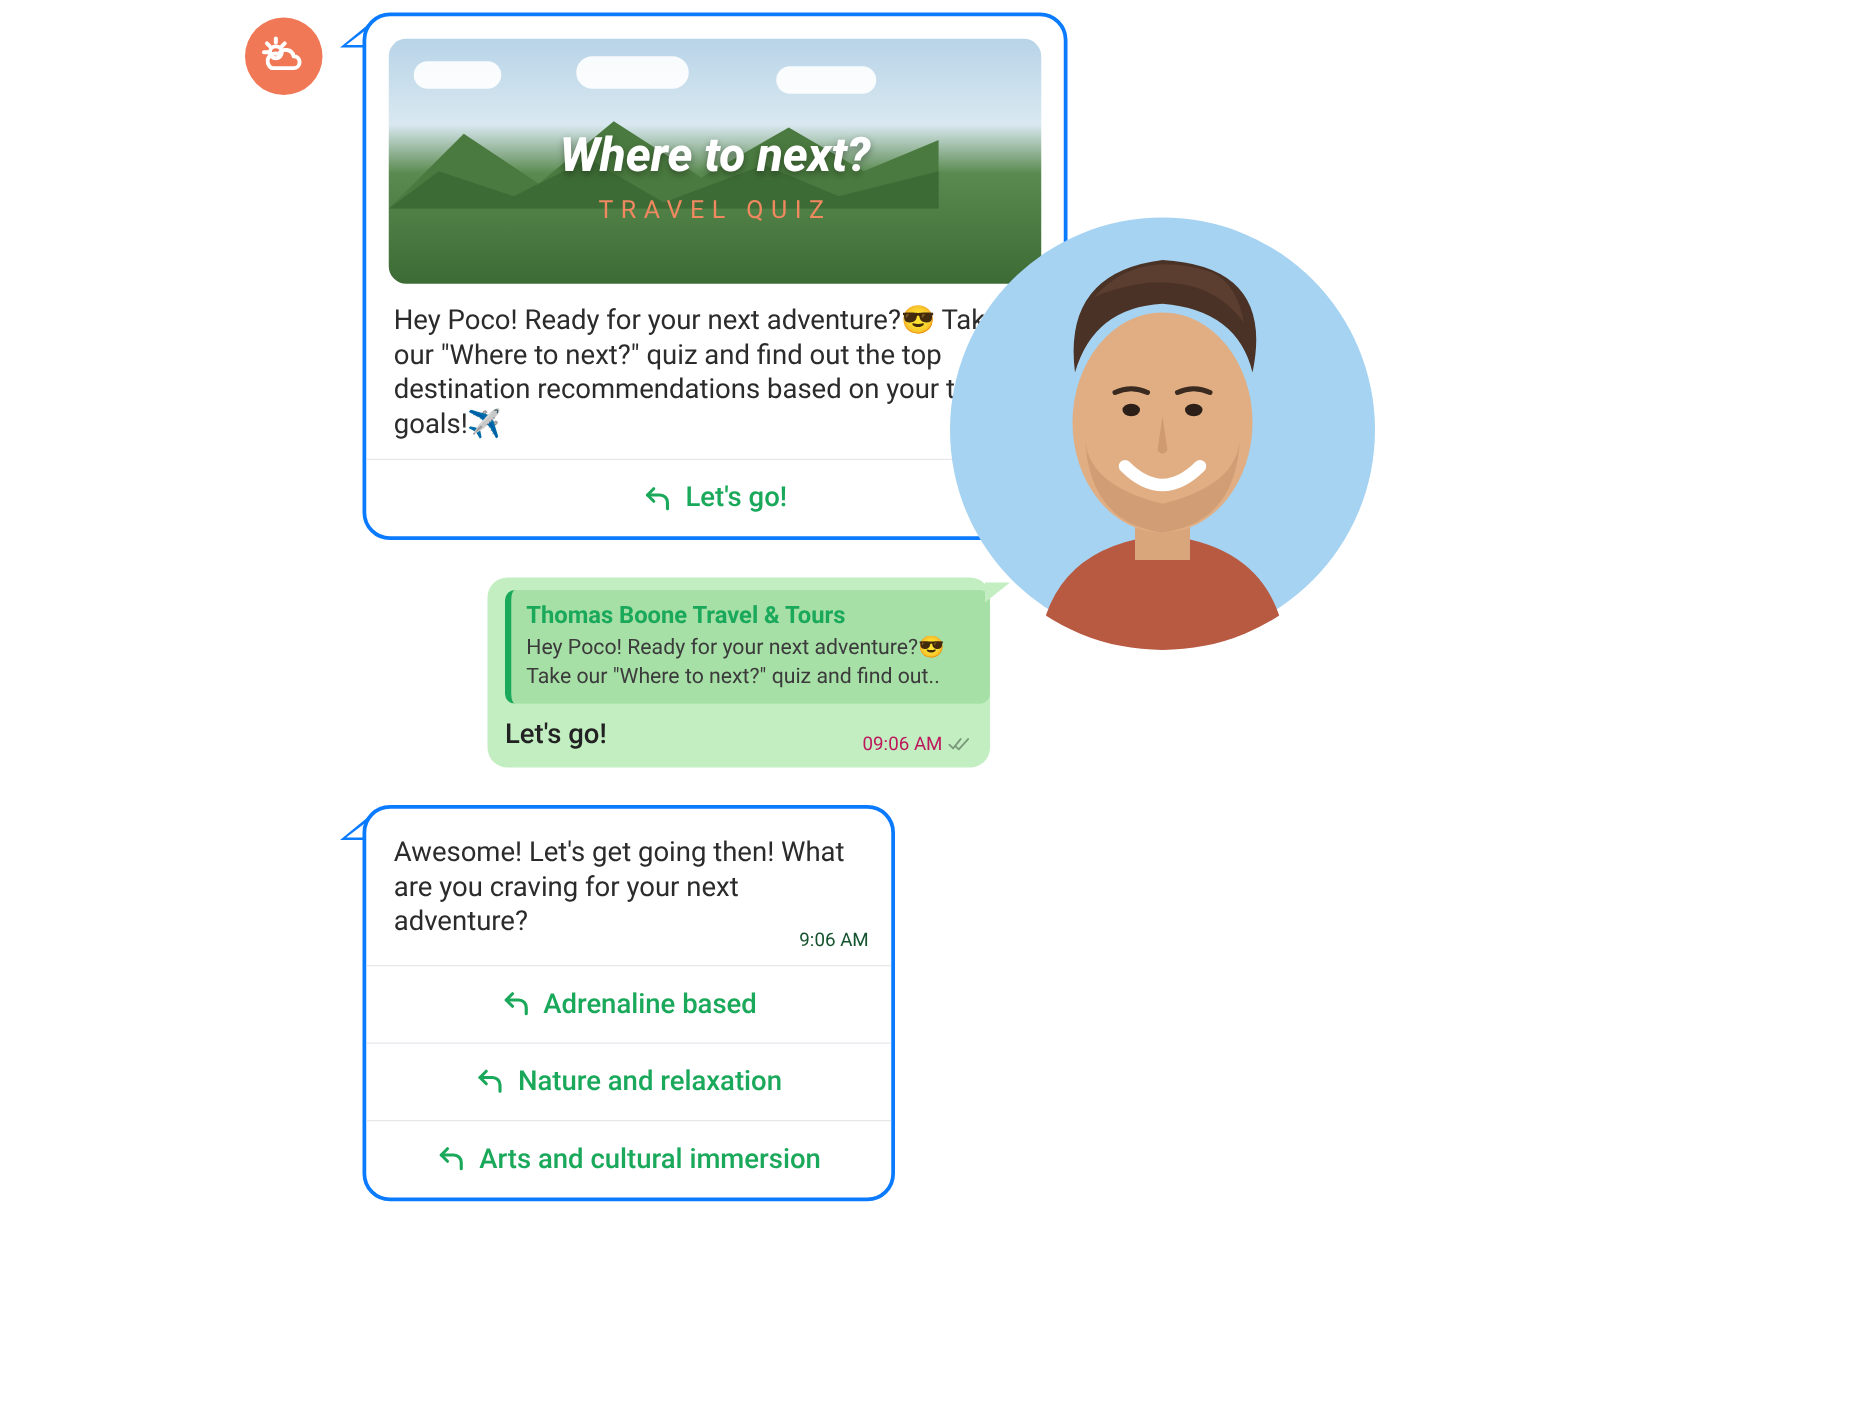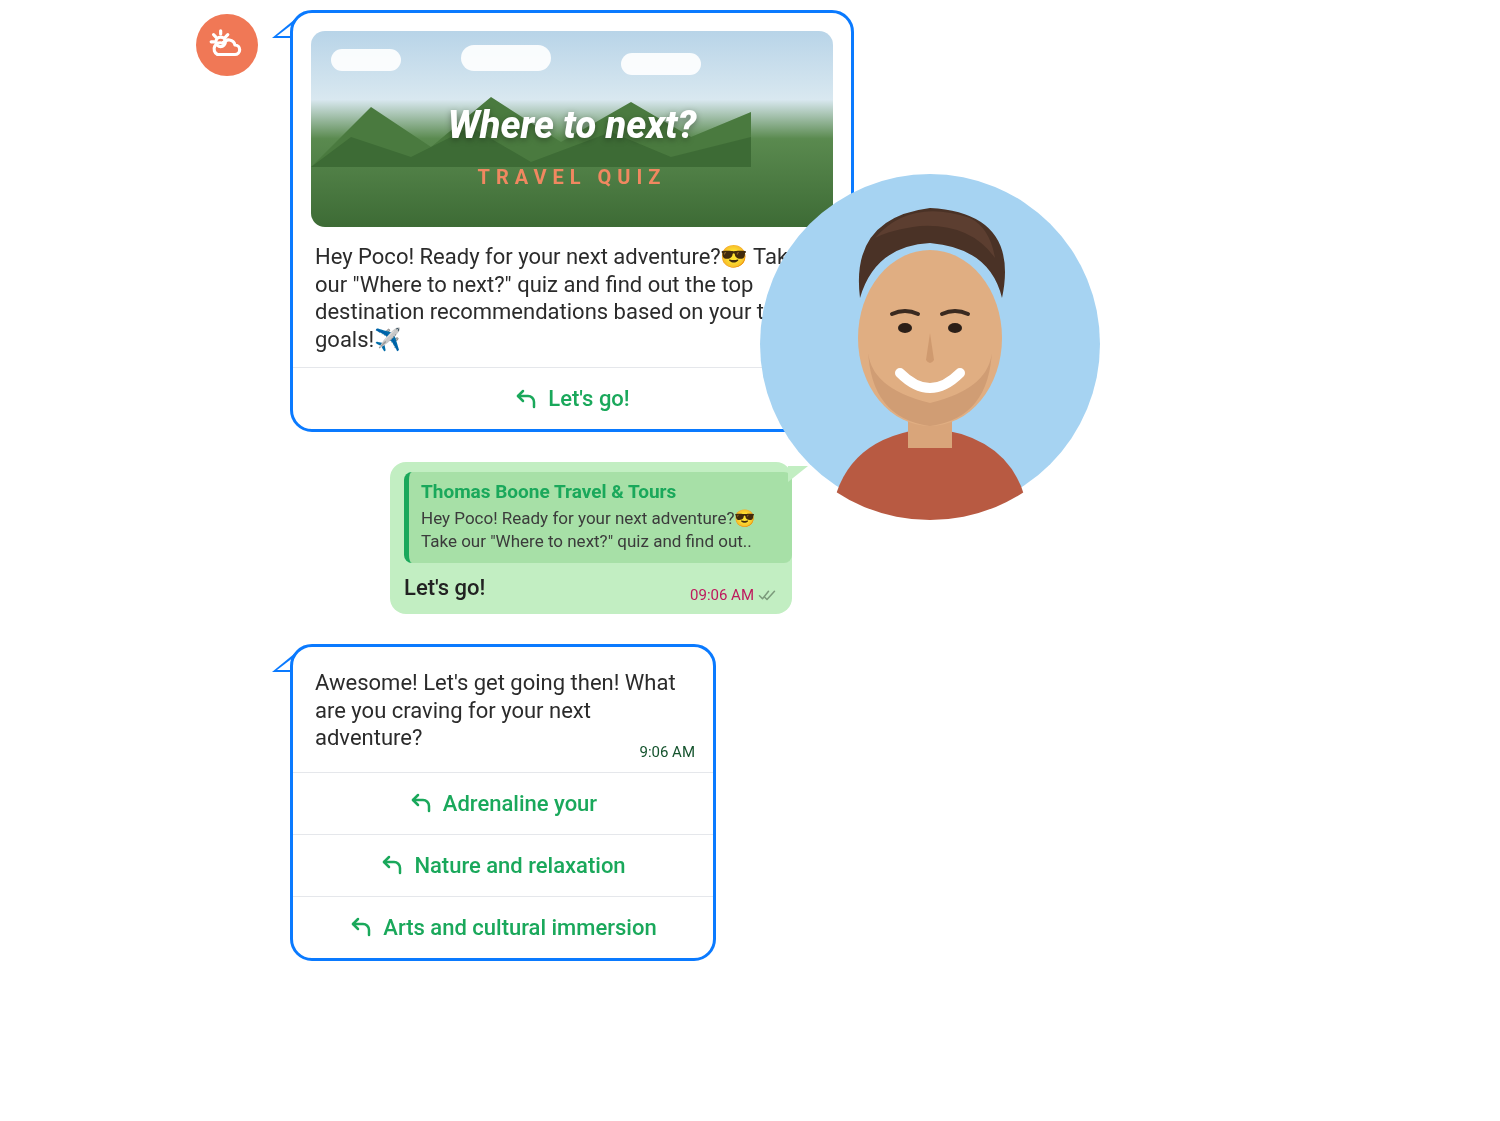--- a/index.html
+++ b/index.html
@@ -103,24 +103,24 @@
       color: #fff;
     }
     .hero-title {
       font-size: 38px;
       font-weight: 800;
       font-style: italic;
       text-shadow: 0 2px 6px rgba(0,0,0,0.35);
     }
     .hero-sub {
       font-size: 20px;
-      font-weight: 700;
+      font-weight: 400;
       letter-spacing: 6px;
       color: #f08860;
-      margin-top: 18px;
+      margin-top: 8px;
     }
 
     .msg1-body {
       padding: 4px 22px 14px 22px;
       font-size: 22px;
       color: #2b2b2b;
       line-height: 1.25;
       position: relative;
     }
     .msg1-time {
@@ -347,21 +347,21 @@
   <div class="msg3-body">
     <span>Awesome! Let's get going then! What are you craving for your next adventure?</span>
     <span class="msg3-time">9:06 AM</span>
   </div>
   <div class="divider"></div>
   <div class="reply-btn">
     <svg width="24" height="24" viewBox="0 0 24 24" fill="none" stroke-width="2.5" stroke-linecap="round" stroke-linejoin="round">
       <polyline points="9 14 4 9 9 4"></polyline>
       <path d="M20 20v-5a6 6 0 0 0-6-6H4"></path>
     </svg>
-    <span>Adrenaline your</span>
+    <span>Adrenaline based</span>
   </div>
   <div class="divider"></div>
   <div class="reply-btn">
     <svg width="24" height="24" viewBox="0 0 24 24" fill="none" stroke-width="2.5" stroke-linecap="round" stroke-linejoin="round">
       <polyline points="9 14 4 9 9 4"></polyline>
       <path d="M20 20v-5a6 6 0 0 0-6-6H4"></path>
     </svg>
     <span>Nature and relaxation</span>
   </div>
   <div class="divider"></div>

